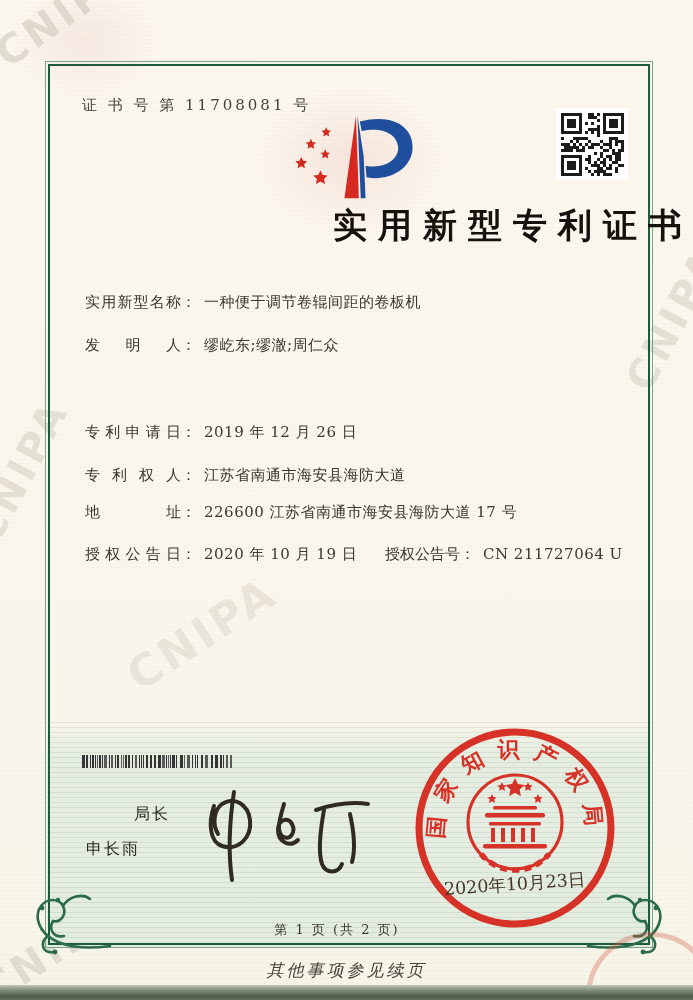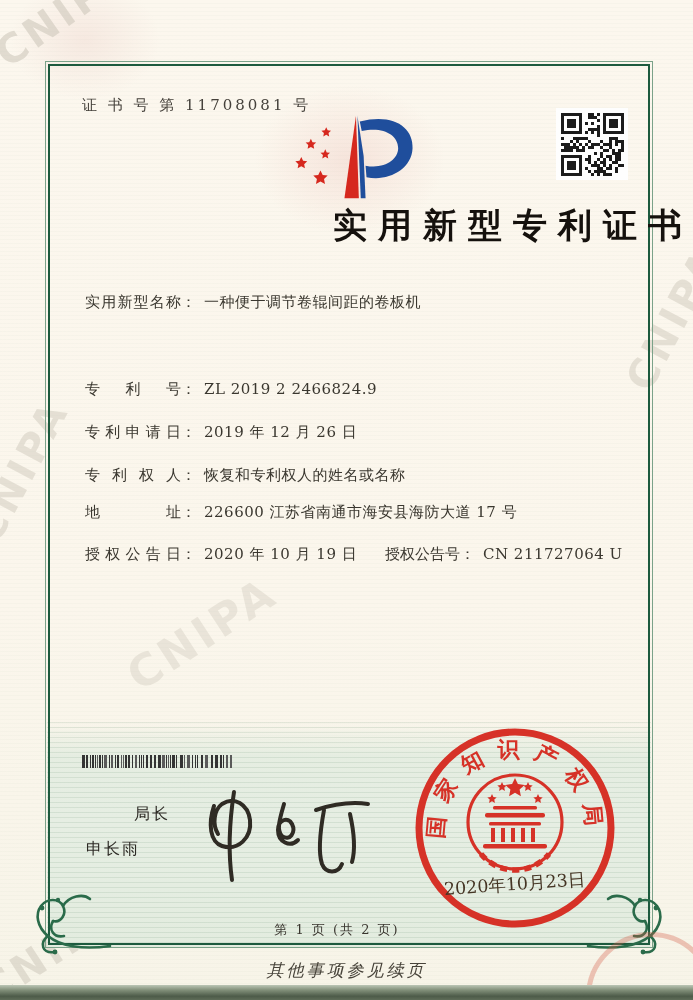--- a/index.html
+++ b/index.html
@@ -350,28 +350,28 @@
         <rect x="45" y="60" width="3" height="3" fill="#1c1c1c"></rect>
         <rect x="48" y="60" width="3" height="3" fill="#1c1c1c"></rect>
       </svg>
   </div>
 
   <div class="title">实用新型专利证书</div>
 
   <div class="frow" style="top:293px">
     <span class="flabel">实用新型名称</span><span class="fcolon">：</span><span class="fval">一种便于调节卷辊间距的卷板机</span>
   </div>
-  <div class="frow" style="top:380px">
-    <span class="flabel">专利号</span><span class="fcolon">：</span><span class="fval">ZL 2019 2 2466824.9</span>
+  <div class="frow" style="top:336px">
+    <span class="flabel">发明人</span><span class="fcolon">：</span><span class="fval">缪屹东;缪澈;周仁众</span>
   </div>
   <div class="frow" style="top:423px">
     <span class="flabel">专利申请日</span><span class="fcolon">：</span><span class="fval">2019 年 12 月 26 日</span>
   </div>
   <div class="frow" style="top:466px">
-    <span class="flabel">专利权人</span><span class="fcolon">：</span><span class="fval">恢复和专利权人的姓名或名称</span>
+    <span class="flabel">专利权人</span><span class="fcolon">：</span><span class="fval">江苏省南通市海安县海防大道</span>
   </div>
   <div class="frow" style="top:503px">
     <span class="flabel">地址</span><span class="fcolon">：</span><span class="fval">226600 江苏省南通市海安县海防大道 17 号</span>
   </div>
   <div class="frow" style="top:545px">
     <span class="flabel">授权公告日</span><span class="fcolon">：</span><span class="fval">2020 年 10 月 19 日</span>
     <span class="grant2">
       <span>授权公告号</span><span class="fcolon">：</span><span class="fval">CN 211727064 U</span>
     </span>
   </div>

